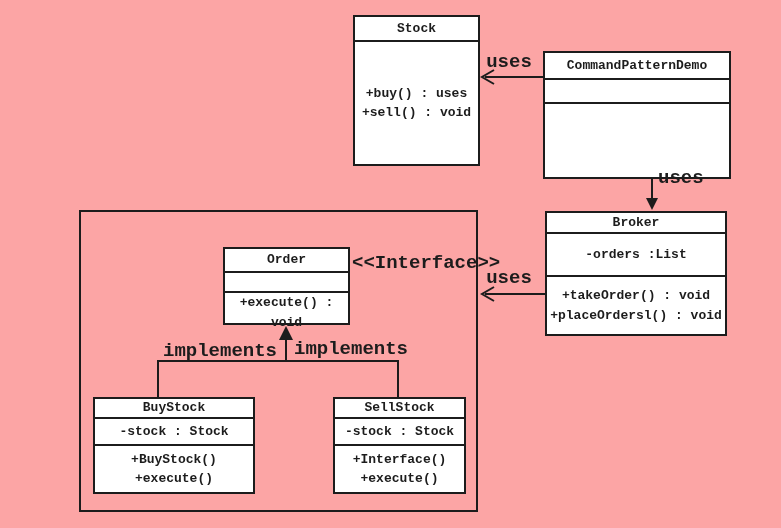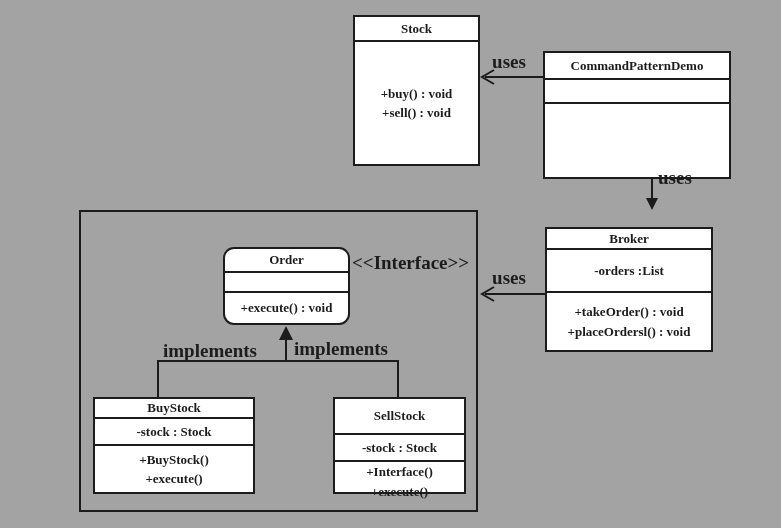--- a/index.html
+++ b/index.html
@@ -1,19 +1,19 @@
 <!DOCTYPE html>
 <html><head>
 <meta charset="utf-8">
 <style>
   * { margin:0; padding:0; box-sizing:border-box; }
   html,body { background:#ffffff; }
   .canvas {
-    position:relative; width:781px; height:528px; background:#a3a3a3;
-    font-family:Liberation Serif, serif; color:#1c1c1c; overflow:hidden;
+    position:relative; width:781px; height:528px; background:#fca5a5;
+    font-family:Liberation Mono, monospace; color:#1c1c1c; overflow:hidden;
   }
   .frame {
     position:absolute; border:2px solid #1c1c1c; background:transparent;
   }
   .connectors { position:absolute; left:0; top:0; }
   .uml-box {
     position:absolute; background:#ffffff; border:2px solid #1c1c1c;
     display:flex; flex-direction:column; font-size:13px; font-weight:bold;
     text-align:center; line-height:1.35;
   }
@@ -53,62 +53,62 @@
     </g>
     <g fill="#1c1c1c" stroke="none">
       <polygon points="652,210 646,198 658,198"></polygon>
       <polygon points="286,326 279,340 293,340"></polygon>
     </g>
   </svg>
 
   <div class="uml-box" style="left:353px; top:15px; width:127px; height:151px;">
     <div class="uml-title" style="height:25px;">Stock</div>
     <div class="uml-methods">
-      <div>+buy() : void</div>
+      <div>+buy() : uses</div>
       <div>+sell() : void</div>
     </div>
   </div>
 
   <div class="uml-box" style="left:543px; top:15px; width:188px; height:128px;margin-top:36px;">
     <div class="uml-title" style="height:27px;">CommandPatternDemo</div>
     <div class="uml-attrs" style="height:24px;"></div>
   </div>
 
-  <div class="uml-box" style="left:545px; top:211px; width:168px; height:125px;margin-top:16px;">
+  <div class="uml-box" style="left:545px; top:211px; width:182px; height:125px;">
     <div class="uml-title" style="height:21px;">Broker</div>
     <div class="uml-attrs" style="height:43px;">
       <div>-orders :List</div>
     </div>
     <div class="uml-methods">
       <div>+takeOrder() : void</div>
       <div>+placeOrdersl() : void</div>
     </div>
   </div>
 
-  <div class="uml-box" style="left:223px; top:247px; width:127px; height:78px;border-radius:11px;">
+  <div class="uml-box" style="left:223px; top:247px; width:127px; height:78px;">
     <div class="uml-title" style="height:24px;">Order</div>
     <div class="uml-attrs" style="height:20px;"></div>
     <div class="uml-methods">
       <div>+execute() : void</div>
     </div>
   </div>
 
   <div class="uml-box" style="left:93px; top:397px; width:162px; height:97px;">
     <div class="uml-title" style="height:20px;">BuyStock</div>
     <div class="uml-attrs" style="height:27px;">
       <div>-stock : Stock</div>
     </div>
     <div class="uml-methods">
       <div>+BuyStock()</div>
       <div>+execute()</div>
     </div>
   </div>
 
   <div class="uml-box" style="left:333px; top:397px; width:133px; height:97px;">
-    <div class="uml-title" style="height:36px;">SellStock</div>
+    <div class="uml-title" style="height:20px;">SellStock</div>
     <div class="uml-attrs" style="height:27px;">
       <div>-stock : Stock</div>
     </div>
     <div class="uml-methods">
       <div>+Interface()</div>
       <div>+execute()</div>
     </div>
   </div>
 
   <div class="lbl" style="left:486px; top:51px; width:46px;">uses</div>

